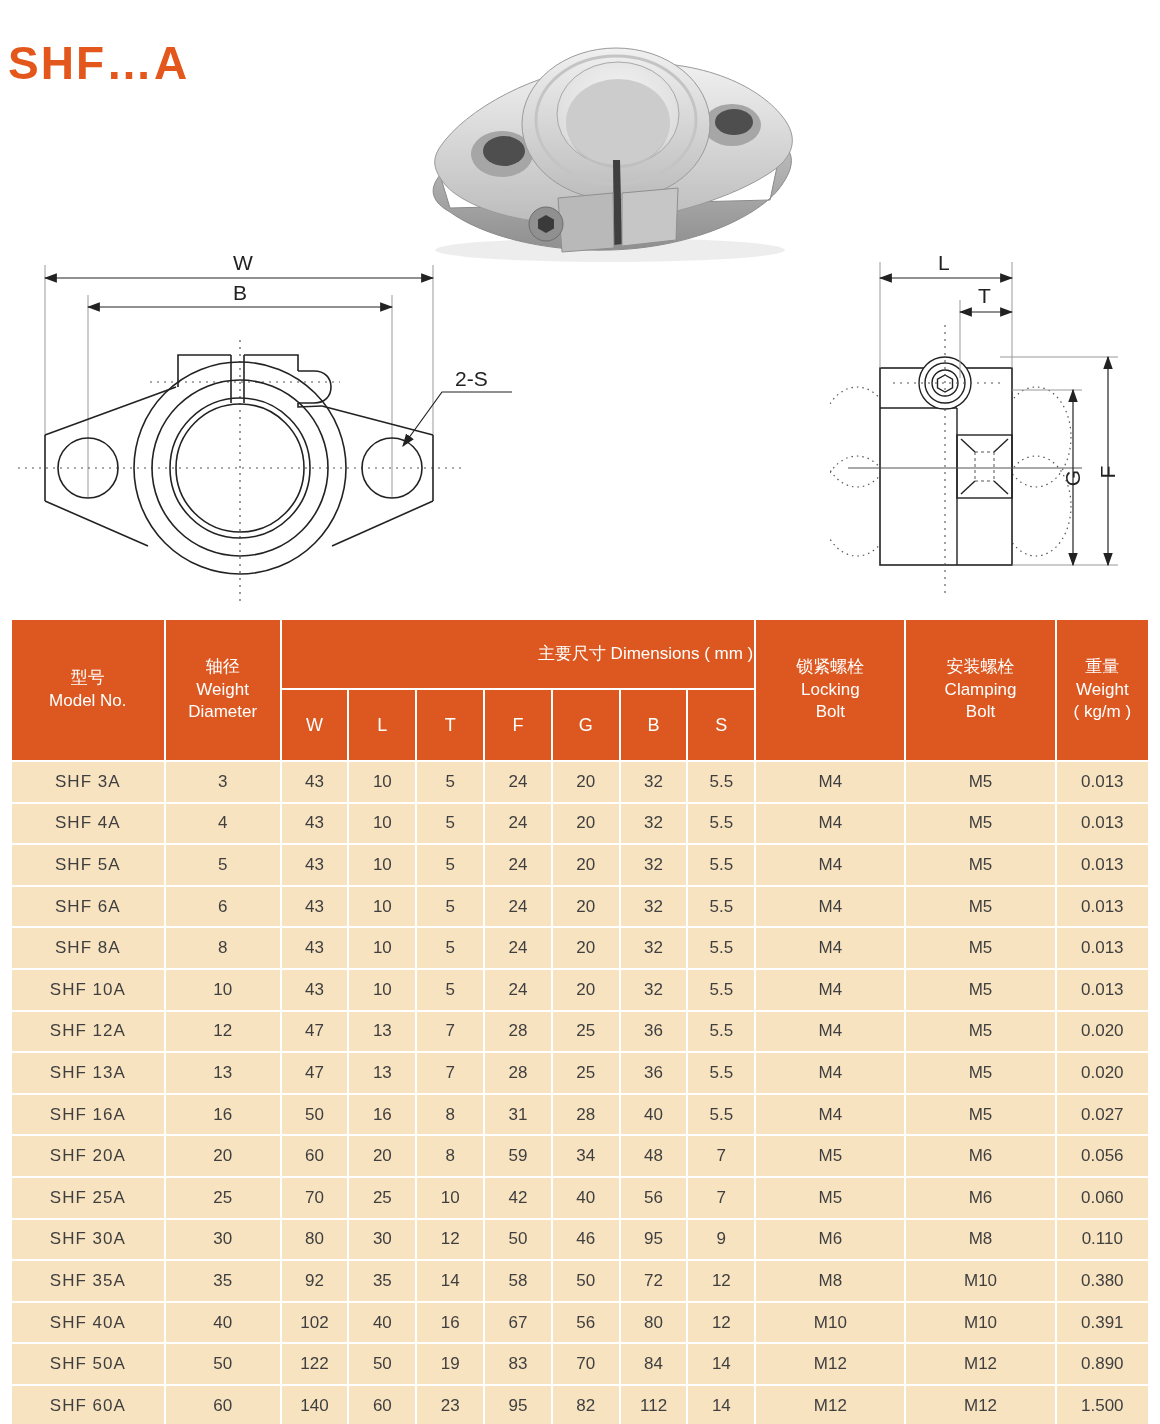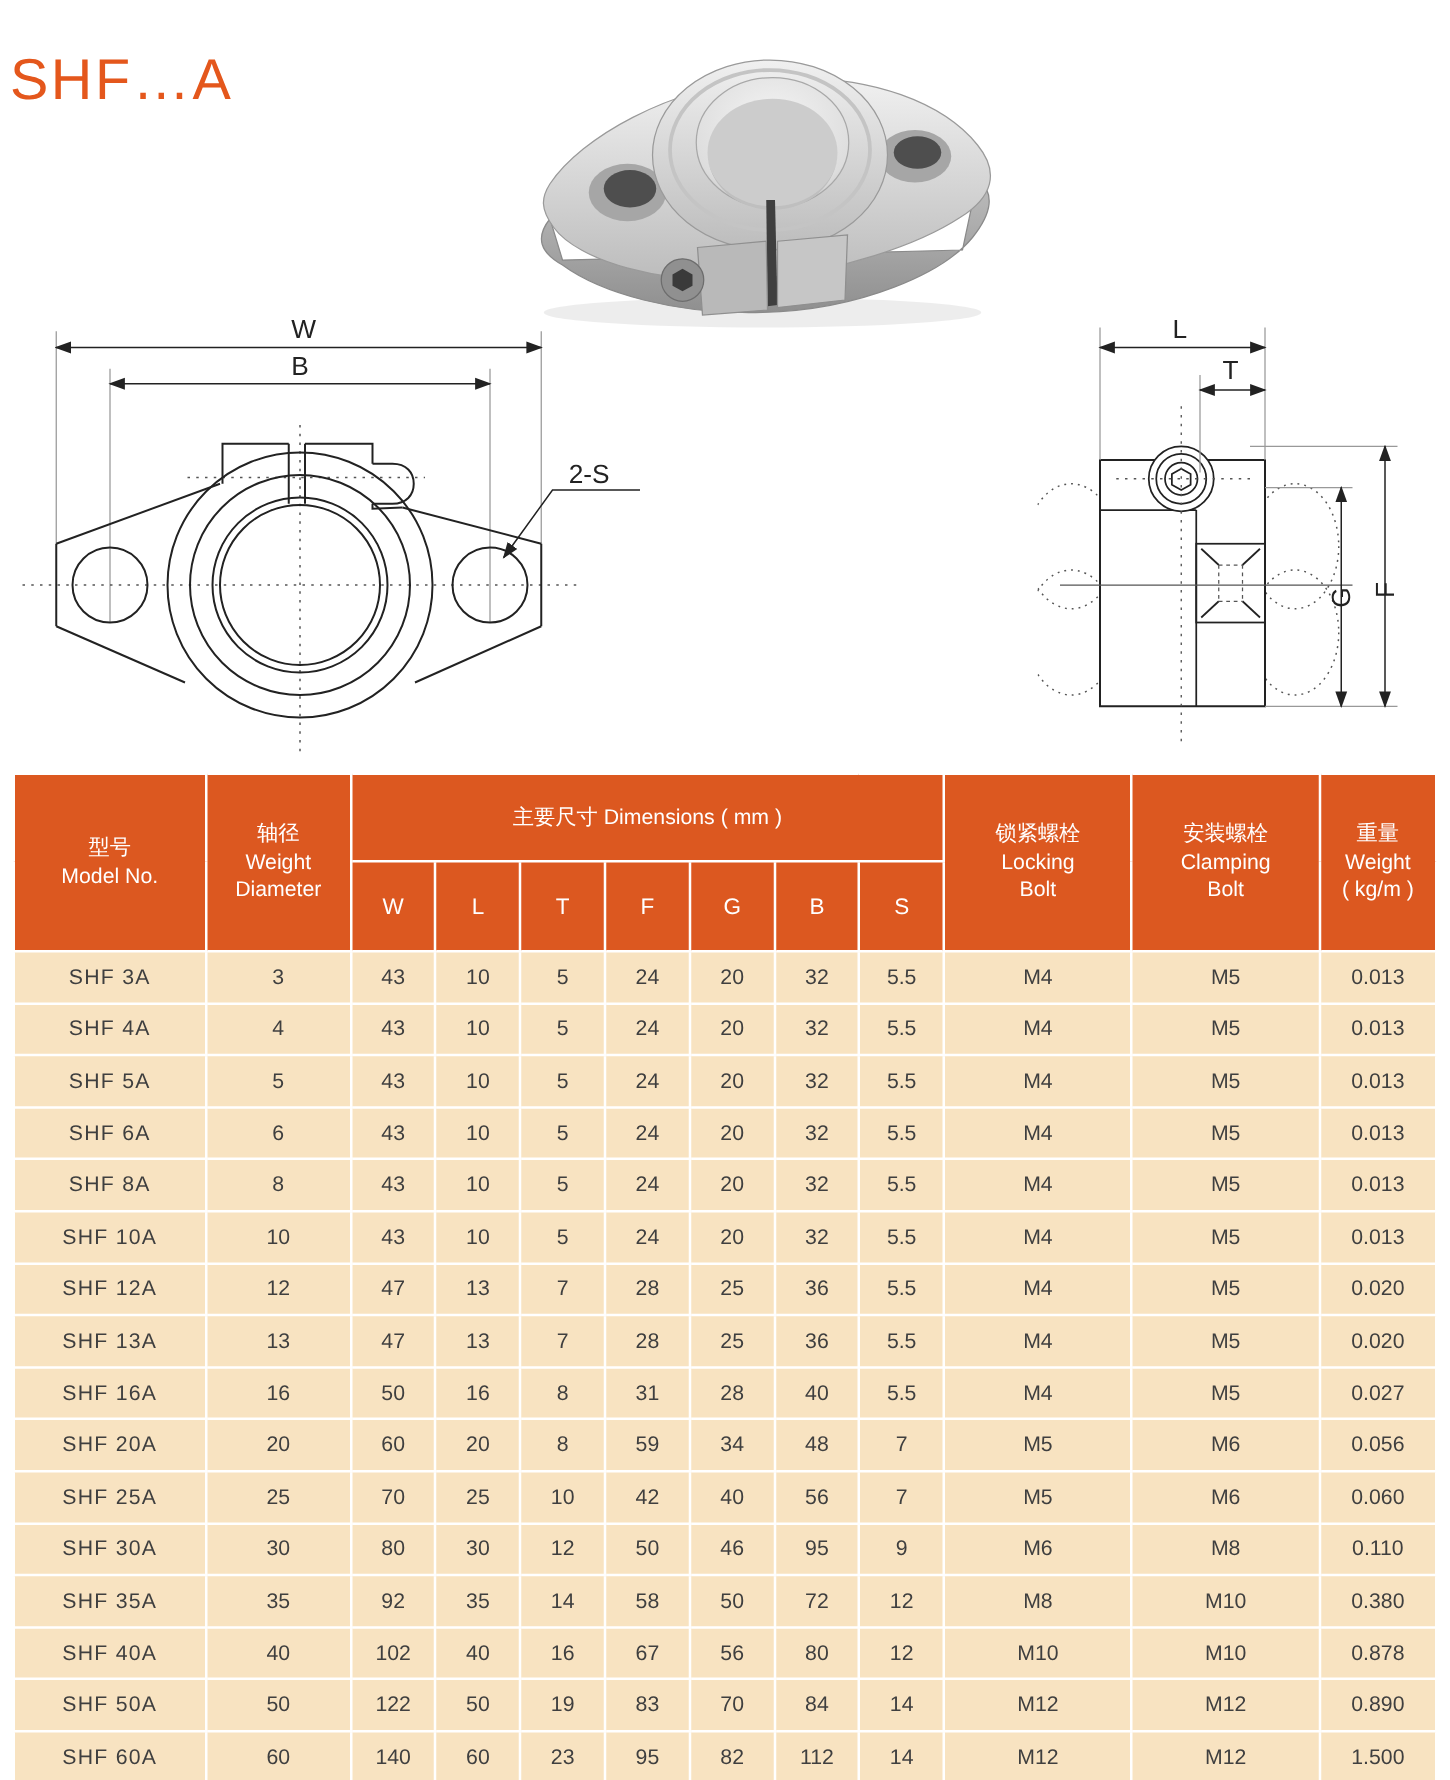--- a/index.html
+++ b/index.html
@@ -1,32 +1,32 @@
 <!DOCTYPE html>
 <html><head>
 <meta charset="utf-8">
 <style>
   html,body{margin:0;padding:0;background:#ffffff;}
   #page{position:relative;width:1160px;height:1424px;background:#fff;overflow:hidden;
         font-family:"Liberation Sans","DejaVu Sans",sans-serif;}
   
-  .title{position:absolute;left:8px;top:36px;font-size:46px;font-weight:normal;
+  .title{position:absolute;left:8px;top:36px;font-size:46px;font-weight:bold;
          color:#E4571C;letter-spacing:2px;}
   
   .photo{position:absolute;left:410px;top:12px;}
   .front-view{position:absolute;left:0px;top:240px;}
   .side-view{position:absolute;left:830px;top:240px;}
   svg text.dimlbl{font-family:"Liberation Sans","DejaVu Sans",sans-serif;font-size:21px;fill:#222;}
   
   .spec-table{position:absolute;left:10px;top:618px;width:1140px;border-collapse:collapse;
               table-layout:fixed;}
   .spec-table th,.spec-table td{border:2px solid #ffffff;text-align:center;vertical-align:middle;}
   .spec-table thead th{background:#DC5820;color:#ffffff;font-weight:normal;font-size:17px;
                        white-space:pre-line;line-height:1.35;}
-  .spec-table tr.h1 th.group{height:66px;}
+  .spec-table tr.h1 th.group{height:66px;text-align:right;}
   .spec-table tr.h2 th{height:68px;font-size:18px;}
   .spec-table tbody td{background:#F8E3C1;color:#3f3f3f;font-size:17px;height:37.6px;
                        font-weight:normal;}
   .spec-table tbody td:first-child{letter-spacing:1px;text-align:center;}
 </style>
 </head>
 <body>
 
 <div id="page">
 
@@ -425,21 +425,21 @@
           <td>40</td>
           <td>102</td>
           <td>40</td>
           <td>16</td>
           <td>67</td>
           <td>56</td>
           <td>80</td>
           <td>12</td>
           <td>M10</td>
           <td>M10</td>
-          <td>0.878</td>
+          <td>0.391</td>
         </tr>
         <tr>
           <td>SHF 50A</td>
           <td>50</td>
           <td>122</td>
           <td>50</td>
           <td>19</td>
           <td>83</td>
           <td>70</td>
           <td>84</td>

